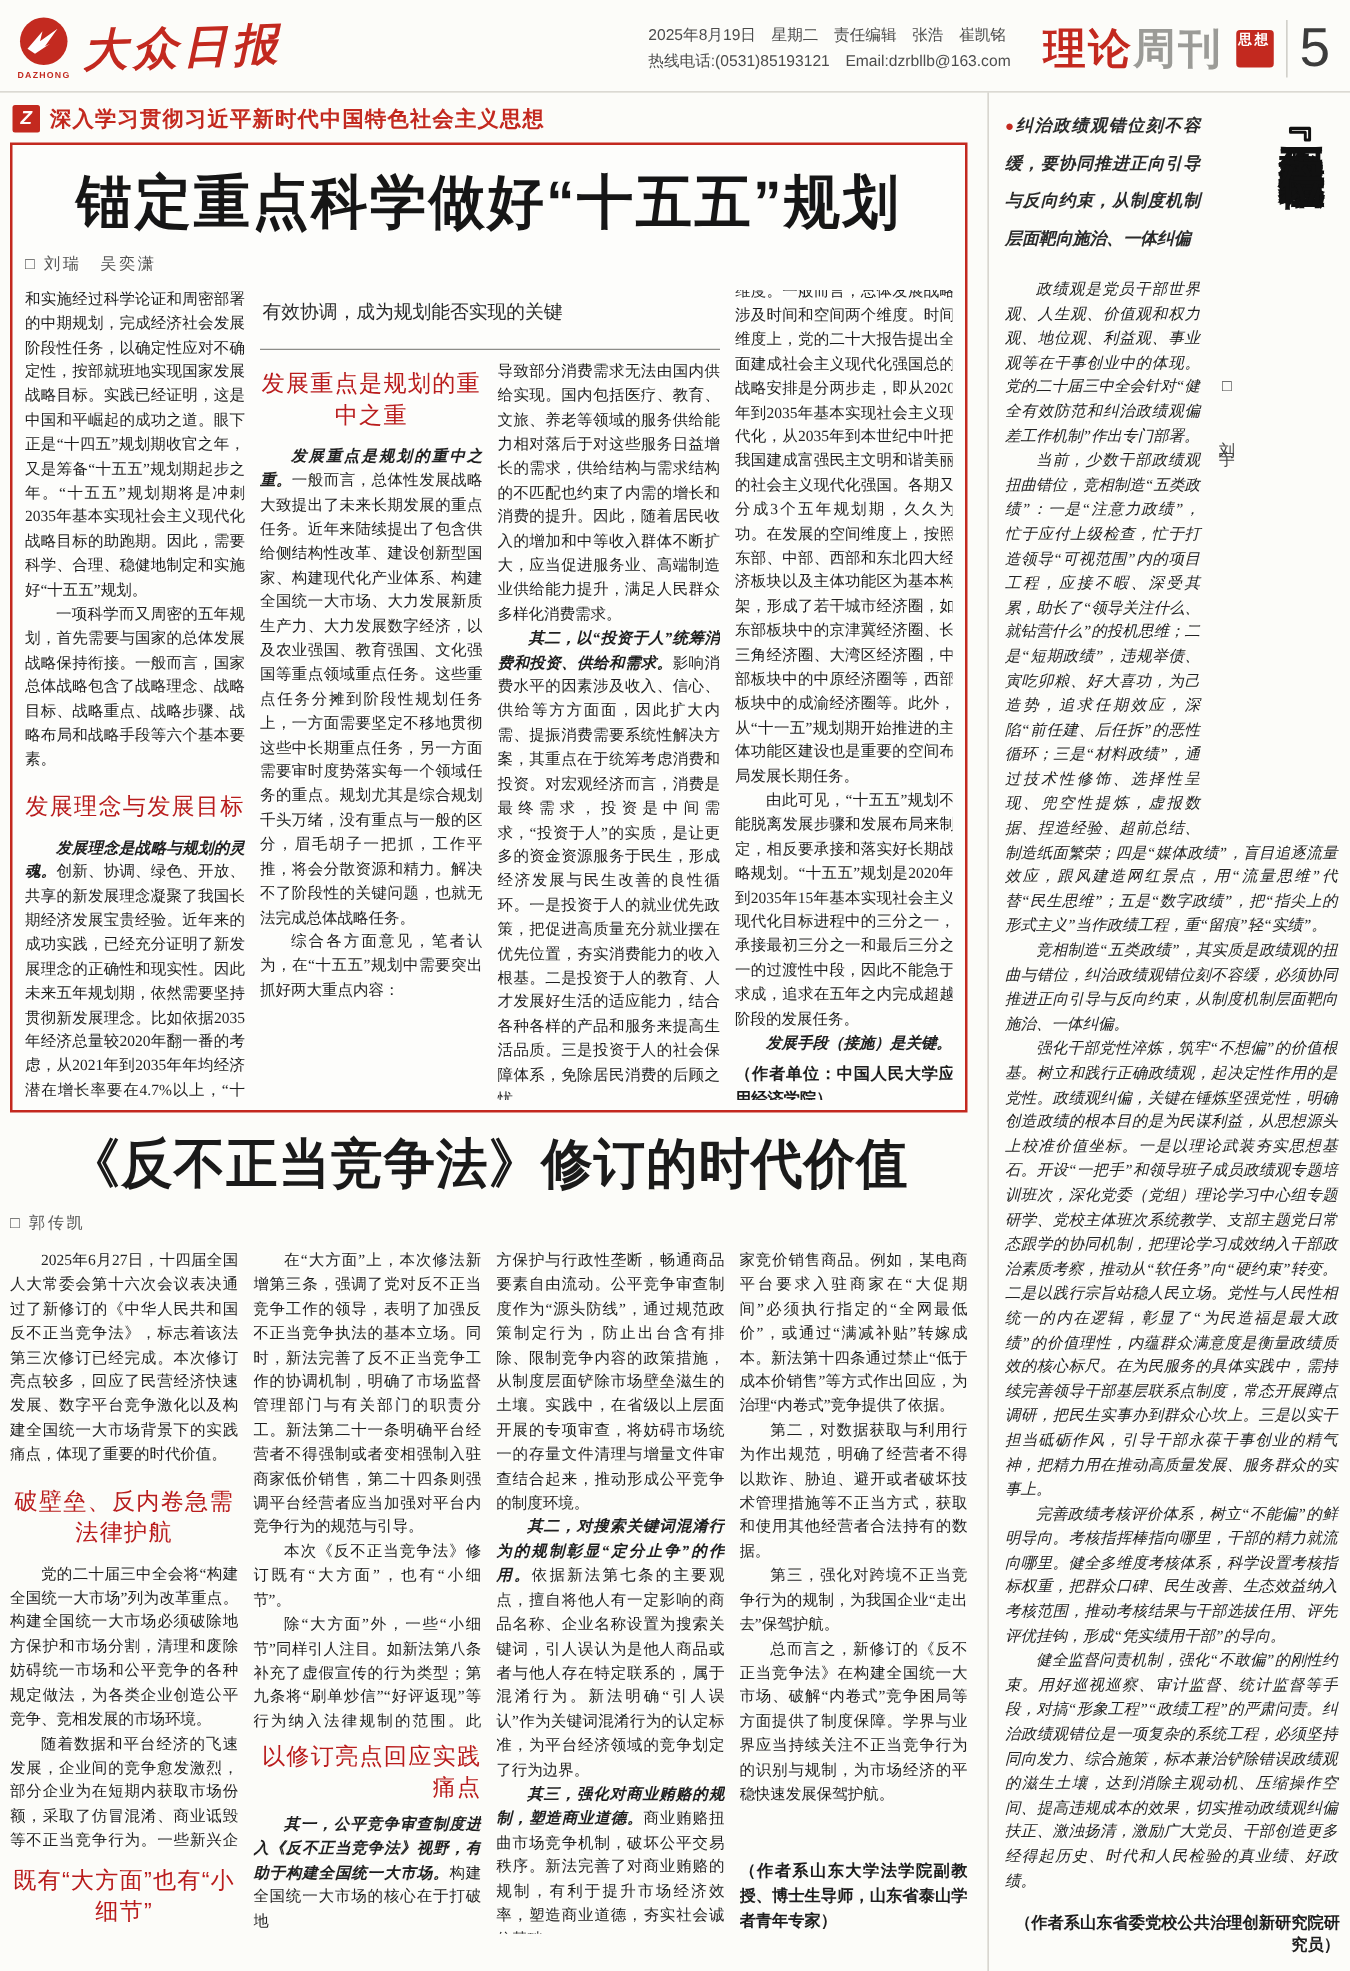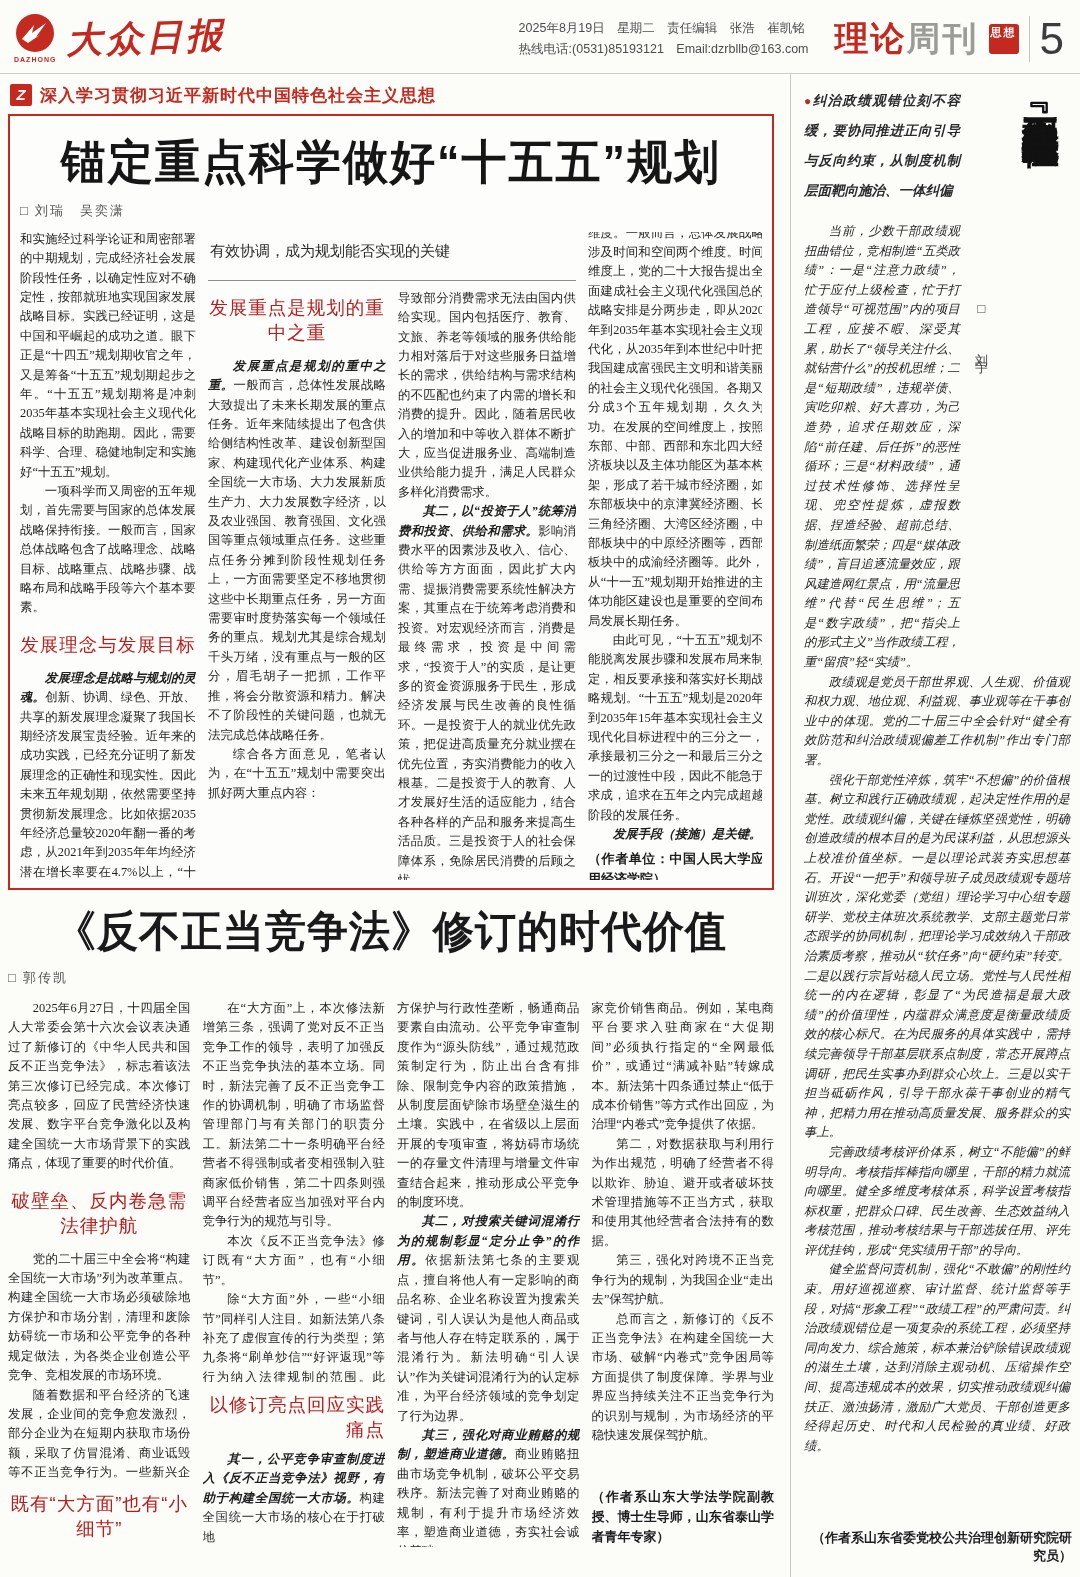--- a/index.html
+++ b/index.html
@@ -219,21 +219,22 @@
       </div>
     </section>
   </div>
 
   <aside class="right">
     <div class="vtitle-float">
       <div class="vtitle">纠正﹃五类政绩﹄里的政绩观错位</div>
       <div class="vbyline">□ 刘宇</div>
     </div>
     <p class="r-intro"><span class="dot">●</span><span>纠治政绩观错位刻不容缓，要协同推进正向引导与反向约束，从制度机制层面靶向施治、一体纠偏</span></p>
+    <p class="rp">政绩观是党员干部世界观、人生观、价值观和权力观、地位观、利益观、事业观等在干事创业中的体现。党的二十届三中全会针对“健全有效防范和纠治政绩观偏差工作机制”作出专门部署。</p>
     <p class="rp">当前，少数干部政绩观扭曲错位，竞相制造“五类政绩”：一是“注意力政绩”，忙于应付上级检查，忙于打造领导“可视范围”内的项目工程，应接不暇、深受其累，助长了“领导关注什么、就钻营什么”的投机思维；二是“短期政绩”，违规举债、寅吃卯粮、好大喜功，为己造势，追求任期效应，深陷“前任建、后任拆”的恶性循环；三是“材料政绩”，通过技术性修饰、选择性呈现、兜空性提炼，虚报数据、捏造经验、超前总结、制造纸面繁荣；四是“媒体政绩”，盲目追逐流量效应，跟风建造网红景点，用“流量思维”代替“民生思维”；五是“数字政绩”，把“指尖上的形式主义”当作政绩工程，重“留痕”轻“实绩”。</p>
-    <p class="rp">政绩观是党员干部世界观、人生观、价值观和权力观、地位观、利益观、事业观等在干事创业中的体现。党的二十届三中全会针对“健全有效防范和纠治政绩观偏差工作机制”作出专门部署。</p>
+    <p class="rp">竞相制造“五类政绩”，其实质是政绩观的扭曲与错位，纠治政绩观错位刻不容缓，必须协同推进正向引导与反向约束，从制度机制层面靶向施治、一体纠偏。</p>
     <p class="rp">强化干部党性淬炼，筑牢“不想偏”的价值根基。树立和践行正确政绩观，起决定性作用的是党性。政绩观纠偏，关键在锤炼坚强党性，明确创造政绩的根本目的是为民谋利益，从思想源头上校准价值坐标。一是以理论武装夯实思想基石。开设“一把手”和领导班子成员政绩观专题培训班次，深化党委（党组）理论学习中心组专题研学、党校主体班次系统教学、支部主题党日常态跟学的协同机制，把理论学习成效纳入干部政治素质考察，推动从“软任务”向“硬约束”转变。二是以践行宗旨站稳人民立场。党性与人民性相统一的内在逻辑，彰显了“为民造福是最大政绩”的价值理性，内蕴群众满意度是衡量政绩质效的核心标尺。在为民服务的具体实践中，需持续完善领导干部基层联系点制度，常态开展蹲点调研，把民生实事办到群众心坎上。三是以实干担当砥砺作风，引导干部永葆干事创业的精气神，把精力用在推动高质量发展、服务群众的实事上。</p>
     <p class="rp">完善政绩考核评价体系，树立“不能偏”的鲜明导向。考核指挥棒指向哪里，干部的精力就流向哪里。健全多维度考核体系，科学设置考核指标权重，把群众口碑、民生改善、生态效益纳入考核范围，推动考核结果与干部选拔任用、评先评优挂钩，形成“凭实绩用干部”的导向。</p>
     <p class="rp">健全监督问责机制，强化“不敢偏”的刚性约束。用好巡视巡察、审计监督、统计监督等手段，对搞“形象工程”“政绩工程”的严肃问责。纠治政绩观错位是一项复杂的系统工程，必须坚持同向发力、综合施策，标本兼治铲除错误政绩观的滋生土壤，达到消除主观动机、压缩操作空间、提高违规成本的效果，切实推动政绩观纠偏扶正、激浊扬清，激励广大党员、干部创造更多经得起历史、时代和人民检验的真业绩、好政绩。</p>
     <p class="r-author">（作者系山东省委党校公共治理创新研究院研究员）</p>
   </aside>
 
 </div>
 
 </body></html>

